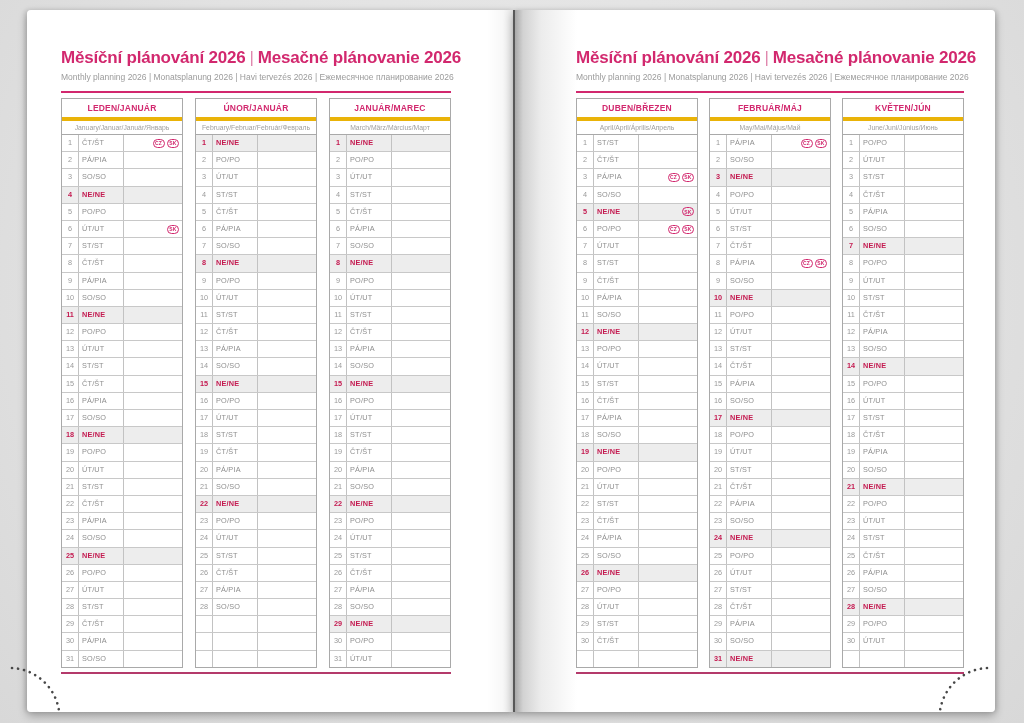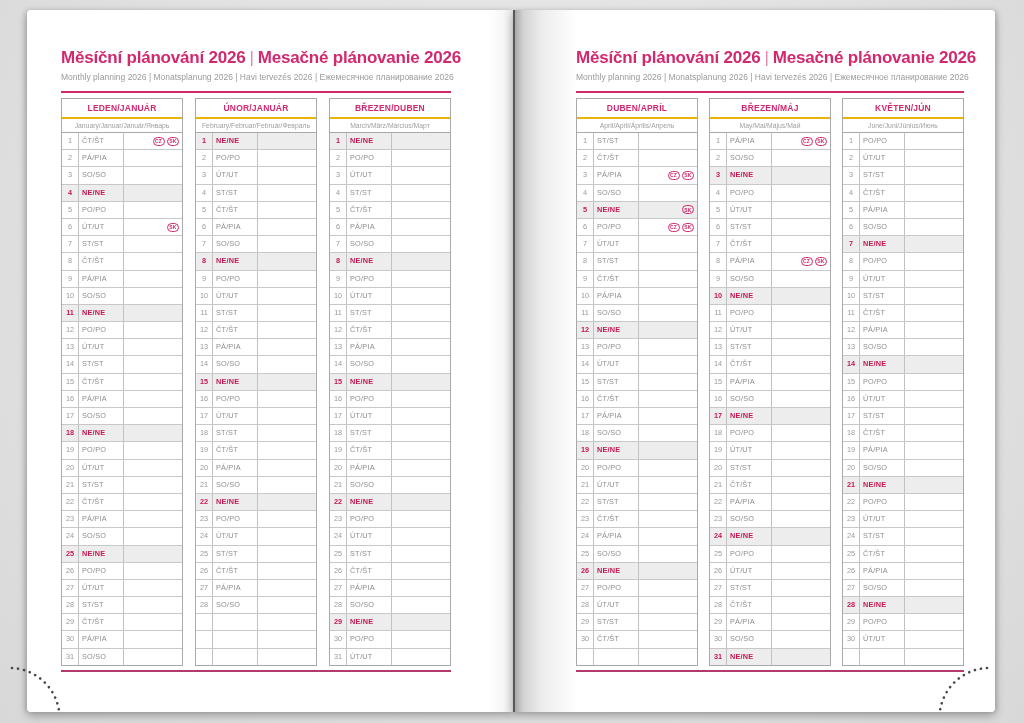--- a/index.html
+++ b/index.html
@@ -32,21 +32,21 @@
   .doc-title .sep{font-weight:normal;color:#e087ad;padding:0 4px;}
   .doc-sub{
     text-align:center;color:#9b9b9b;font-size:8.5px;margin-top:4px;line-height:11px;white-space:nowrap;
   }
   .head-rule{height:2px;background:#d2286e;margin-top:8px;}
 
   .months{display:flex;justify-content:space-between;margin-top:5px;}
   .month{width:122px;border:1px solid #a9a9a9;background:#fff;box-sizing:border-box;}
   .month-name{
     height:18px;line-height:18px;text-align:center;color:#d2286e;
-    font-weight:bold;font-size:8.5px;letter-spacing:0.2px;border-bottom:2px solid #eab308;
+    font-weight:bold;font-size:8.5px;letter-spacing:0.2px;border-bottom:4px solid #eab308;
   }
   .month-sub{
     height:13px;line-height:13px;text-align:center;color:#a0a0a0;
     font-size:6.8px;border-bottom:1px solid #a9a9a9;white-space:nowrap;overflow:hidden;
   }
   .row{display:flex;height:16.2px;box-sizing:content-box;}
   .row + .row{border-top:1px solid #c8c8c8;}
   .num{
     width:16px;border-right:1px solid #c2c2c2;text-align:center;
     font-size:7.3px;color:#9a9a9a;line-height:16.2px;flex:0 0 auto;
@@ -398,21 +398,21 @@
               <span class="day"></span>
               <span class="note"></span>
             </div>
             <div class="row filler">
               <span class="num"></span>
               <span class="day"></span>
               <span class="note"></span>
             </div>
           </div>
           <div class="month">
-            <div class="month-name">BŘEZEN/DUBEN</div>
+            <div class="month-name">JANUÁR/MAREC</div>
             <div class="month-sub">March/März/Március/Март</div>
             <div class="row sunday">
               <span class="num">1</span>
               <span class="day">NE/NE</span>
               <span class="note"></span>
             </div>
             <div class="row">
               <span class="num">2</span>
               <span class="day">PO/PO</span>
               <span class="note"></span>
@@ -570,21 +570,21 @@
 
   <section class="page page-right">
     <div class="page-inner">
       <div class="doc-title">
         <span>Měsíční plánování 2026</span><span class="sep">|</span><span>Mesačné plánovanie 2026</span>
       </div>
       <div class="doc-sub">Monthly planning 2026 | Monatsplanung 2026 | Havi tervezés 2026 | Ежемесячное планирование 2026</div>
       <div class="head-rule"></div>
       <div class="months">
           <div class="month">
-            <div class="month-name">DUBEN/APRÍL</div>
+            <div class="month-name">DUBEN/BŘEZEN</div>
             <div class="month-sub">April/April/Április/Апрель</div>
             <div class="row">
               <span class="num">1</span>
               <span class="day">ST/ST</span>
               <span class="note"></span>
             </div>
             <div class="row">
               <span class="num">2</span>
               <span class="day">ČT/ŠT</span>
               <span class="note"></span>
@@ -737,21 +737,21 @@
               <span class="day">ČT/ŠT</span>
               <span class="note"></span>
             </div>
             <div class="row filler">
               <span class="num"></span>
               <span class="day"></span>
               <span class="note"></span>
             </div>
           </div>
           <div class="month">
-            <div class="month-name">BŘEZEN/MÁJ</div>
+            <div class="month-name">FEBRUÁR/MÁJ</div>
             <div class="month-sub">May/Mai/Május/Май</div>
             <div class="row">
               <span class="num">1</span>
               <span class="day">PÁ/PIA</span>
               <span class="note">
                 <span class="badge">CZ</span>
                 <span class="badge">SK</span>
               </span>
             </div>
             <div class="row">

